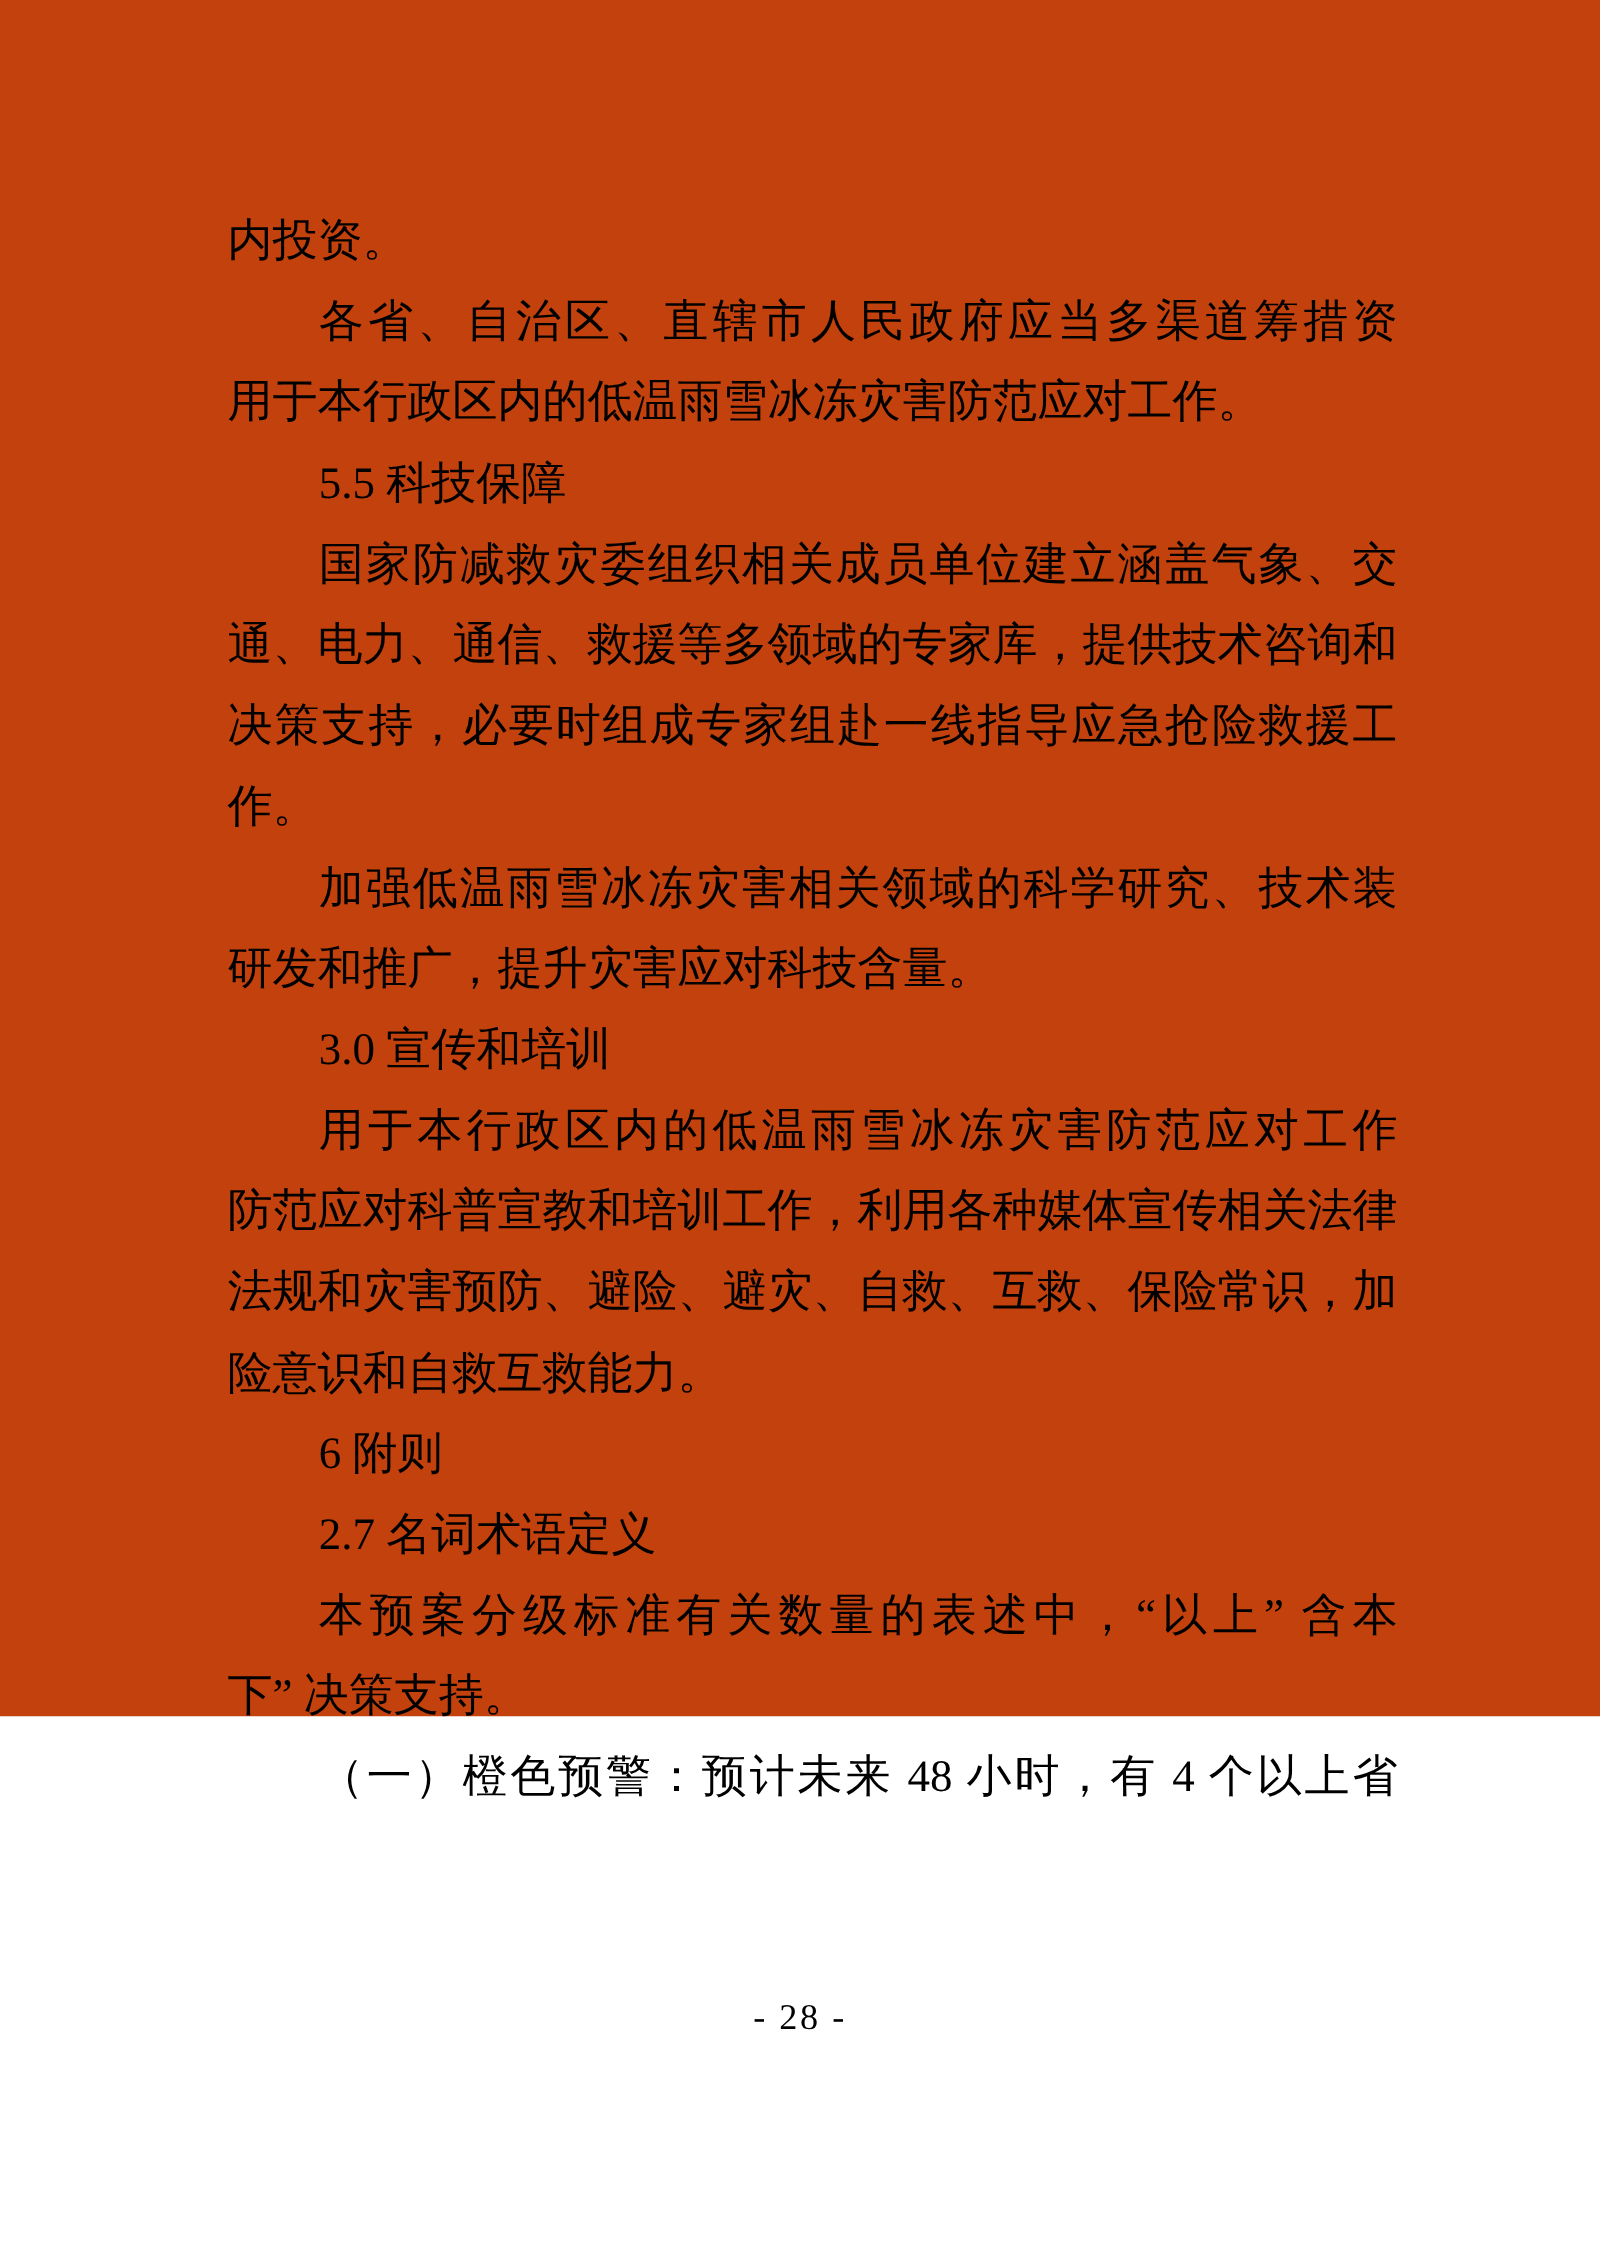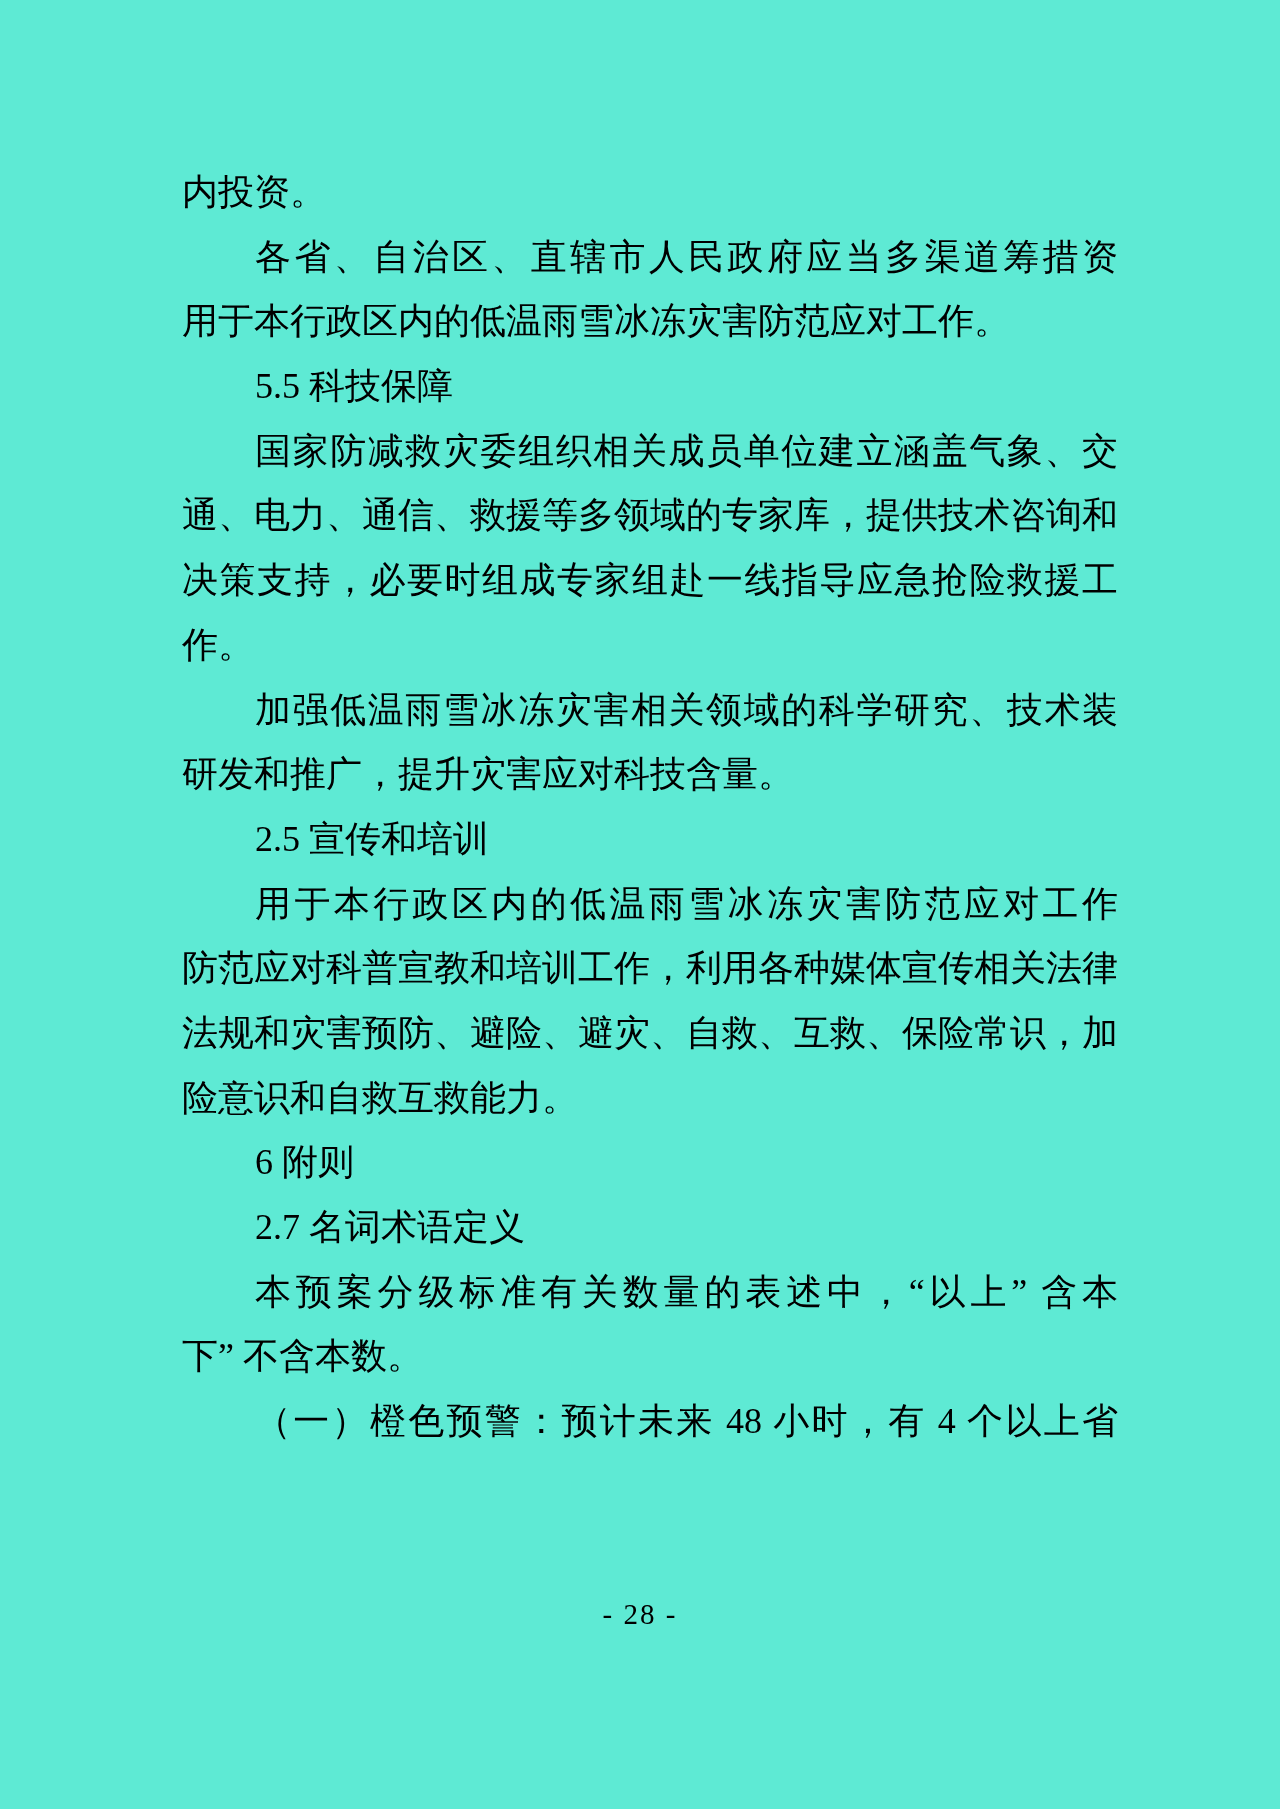--- a/index.html
+++ b/index.html
@@ -10,22 +10,22 @@
   body {
     width: 1280px;
     height: 1809px;
     color: #000000;
     font-family: "Liberation Serif", "DejaVu Serif", serif;
     overflow: hidden;
   }
   .page {
     position: relative;
     width: 1280px;
-    height: 1809px;
-    background: #5eead4;
+    height: 1373px;
+    background: #c2410c;
   }
   .content {
     position: absolute;
     top: 160px;
     left: 182px;
     width: 936px;
   }
   .line {
     font-size: 36px;
     height: 64.7px;
@@ -65,26 +65,26 @@
     <div class="line">内投资。</div>
     <div class="line indent fill">各省、自治区、直辖市人民政府应当多渠道筹措资金，</div>
     <div class="line">用于本行政区内的低温雨雪冰冻灾害防范应对工作。</div>
     <div class="line indent">5.5 科技保障</div>
     <div class="line indent fill">国家防减救灾委组织相关成员单位建立涵盖气象、交</div>
     <div class="line fill">通、电力、通信、救援等多领域的专家库，提供技术咨询和</div>
     <div class="line fill">决策支持，必要时组成专家组赴一线指导应急抢险救援工</div>
     <div class="line">作。</div>
     <div class="line indent fill">加强低温雨雪冰冻灾害相关领域的科学研究、技术装备</div>
     <div class="line">研发和推广，提升灾害应对科技含量。</div>
-    <div class="line indent">2.5 宣传和培训</div>
+    <div class="line indent">3.0 宣传和培训</div>
     <div class="line indent fill">用于本行政区内的低温雨雪冰冻灾害防范应对工作</div>
     <div class="line fill">防范应对科普宣教和培训工作，利用各种媒体宣传相关法律</div>
     <div class="line fill">法规和灾害预防、避险、避灾、自救、互救、保险常识，加</div>
     <div class="line">险意识和自救互救能力。</div>
     <div class="line indent">6 附则</div>
     <div class="line indent">2.7 名词术语定义</div>
     <div class="line indent fill">本预案分级标准有关数量的表述中，“以上” 含本数，“以</div>
-    <div class="line">下” 不含本数。</div>
+    <div class="line">下” 决策支持。</div>
     <div class="line indent fill">（一）橙色预警：预计未来 48 小时，有 4 个以上省（区、</div>
   </div>
 
   <div class="footer">- 28 -</div>
 </div>
 
 </body></html>

